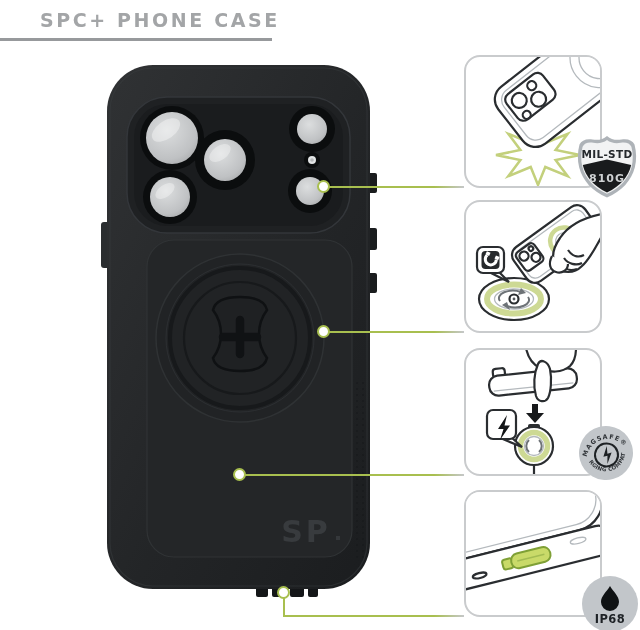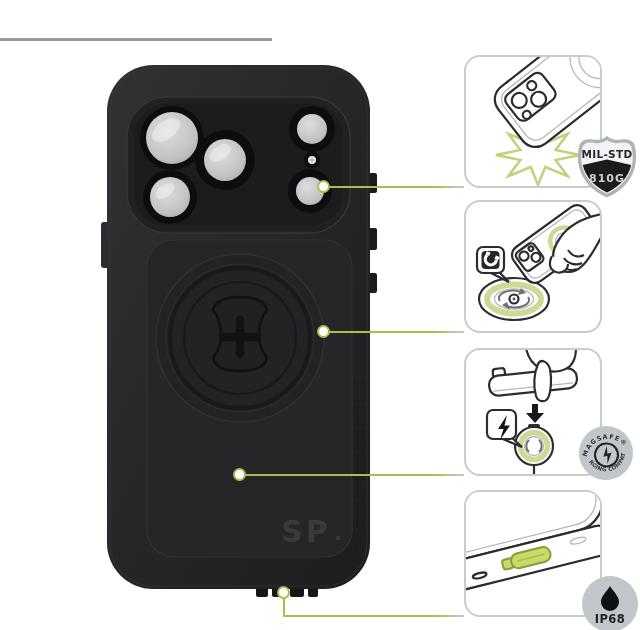--- a/index.html
+++ b/index.html
@@ -34,20 +34,21 @@
   
   .ink{stroke:#2a2d30;stroke-width:2.2;fill:#fff;}
   .ink-n{stroke:#2a2d30;stroke-width:2.2;fill:none;}
   .lt{stroke:#b4b9bd;stroke-width:1.3;fill:none;}
 </style>
 </head>
 <body>
 
 <div class="stage">
 
+  <div class="title">SPC+ PHONE CASE</div>
   <div class="title-underline"></div>
 
   <svg class="phone-svg" width="300" height="555" viewBox="0 0 300 555">
     <defs>
       <linearGradient id="bodyGrad" x1="0" y1="0" x2="1" y2="1">
         <stop offset="0" stop-color="#303234"></stop>
           <stop offset="0.55" stop-color="#232527"></stop>
         <stop offset="1" stop-color="#1b1d1f"></stop>
       </linearGradient>
       <radialGradient id="lensGrad" cx="0.4" cy="0.35" r="0.8">

